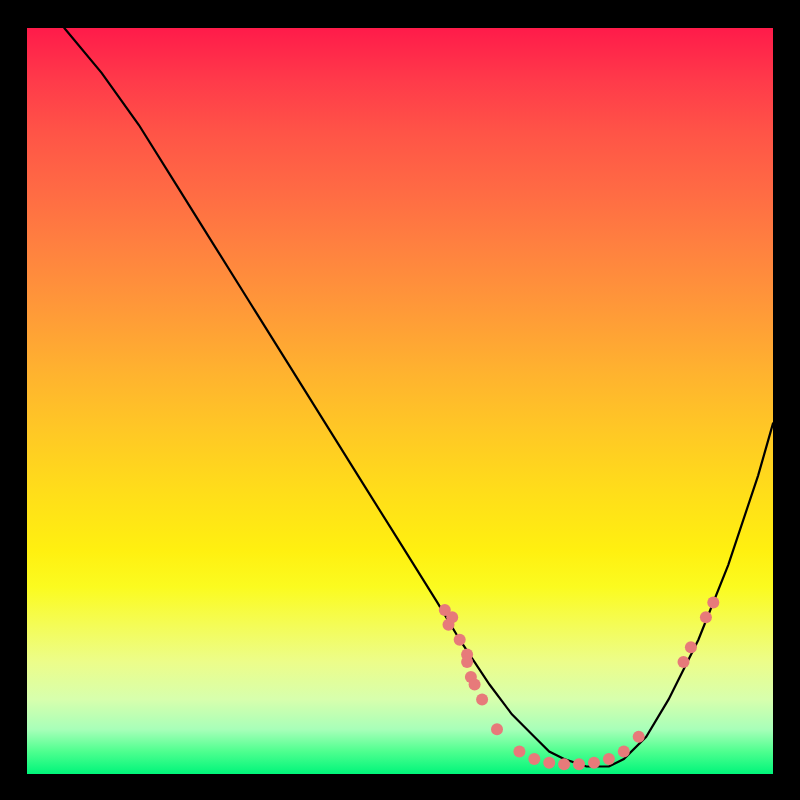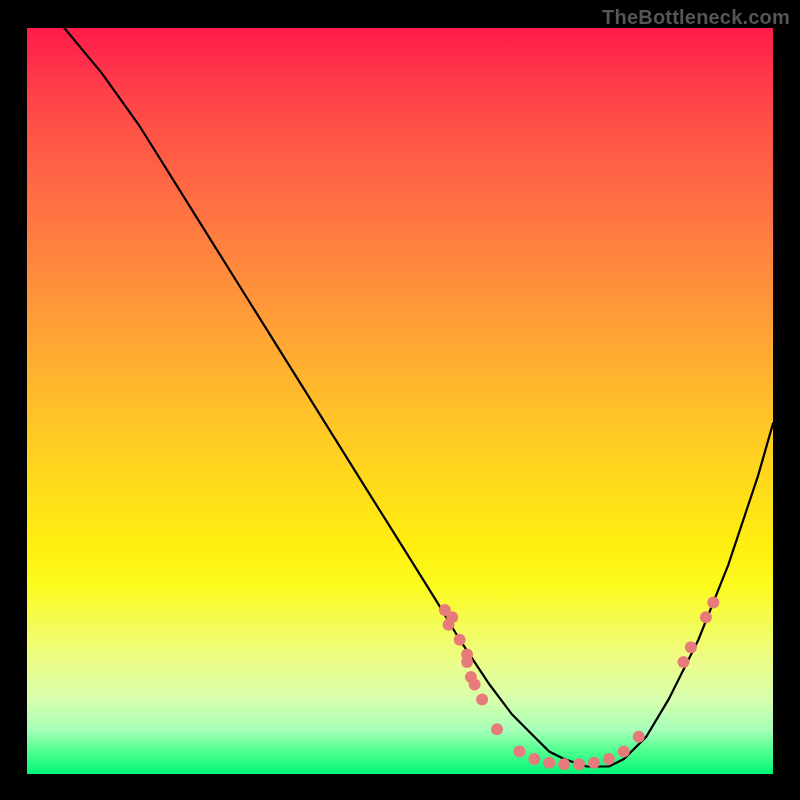--- a/index.html
+++ b/index.html
@@ -66,21 +66,20 @@
   }
   .dots circle {
     fill: #e77a7a;
     stroke: none;
   }
 </style>
 </head>
 <body>
 
 <div class="wrap">
-  <div class="attribution">TheBottleneck.com</div>
   <div class="plot">
     <svg class="curve" viewBox="0 0 746 746" preserveAspectRatio="none">
       <path id="main-curve" d="M37.3 0.0 L74.6 44.8 L111.9 97.0 L149.2 156.7 L186.5 216.3 L223.8 276.0 L261.1 335.7 L298.4 395.4 L335.7 455.1 L373.0 514.7 L410.3 574.4 L432.7 611.7 L447.6 634.1 L462.5 656.5 L484.9 686.3 L507.3 708.7 L522.2 723.6 L537.1 731.1 L559.5 738.5 L581.9 738.5 L596.8 731.1 L619.2 708.7 L641.6 671.4 L671.4 611.7 L701.2 537.1 L731.1 447.6 L746.0 395.4"></path>
       <g class="dots" id="dots-group">
           <circle cx="417.8" cy="581.9" r="6"></circle>
           <circle cx="425.2" cy="589.3" r="6"></circle>
           <circle cx="421.5" cy="596.8" r="6"></circle>
           <circle cx="432.7" cy="611.7" r="6"></circle>
           <circle cx="440.1" cy="626.6" r="6"></circle>
           <circle cx="440.1" cy="634.1" r="6"></circle>

